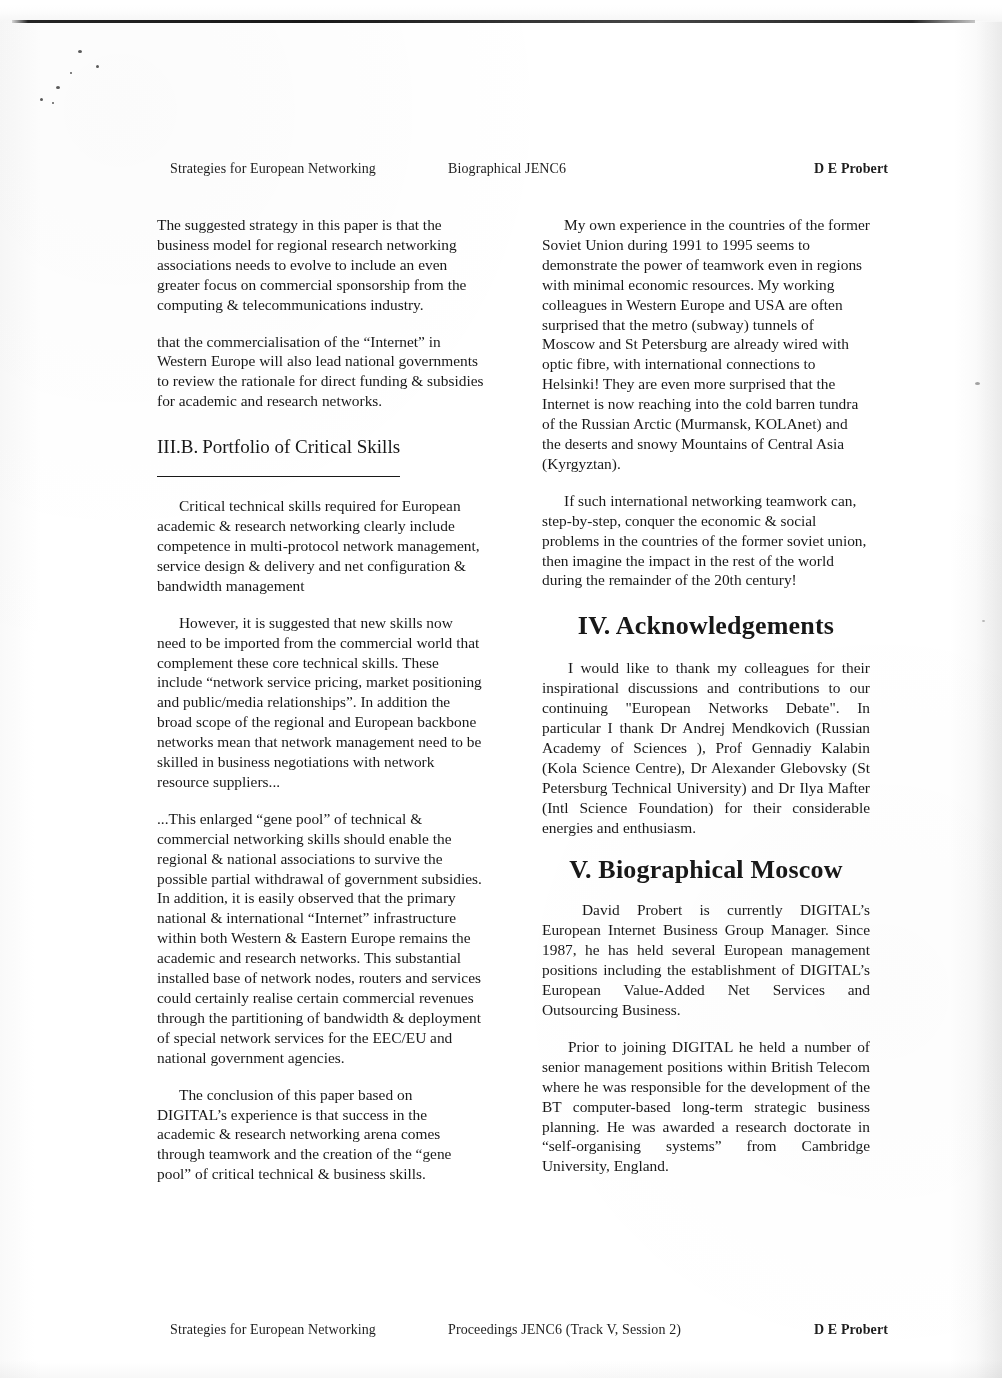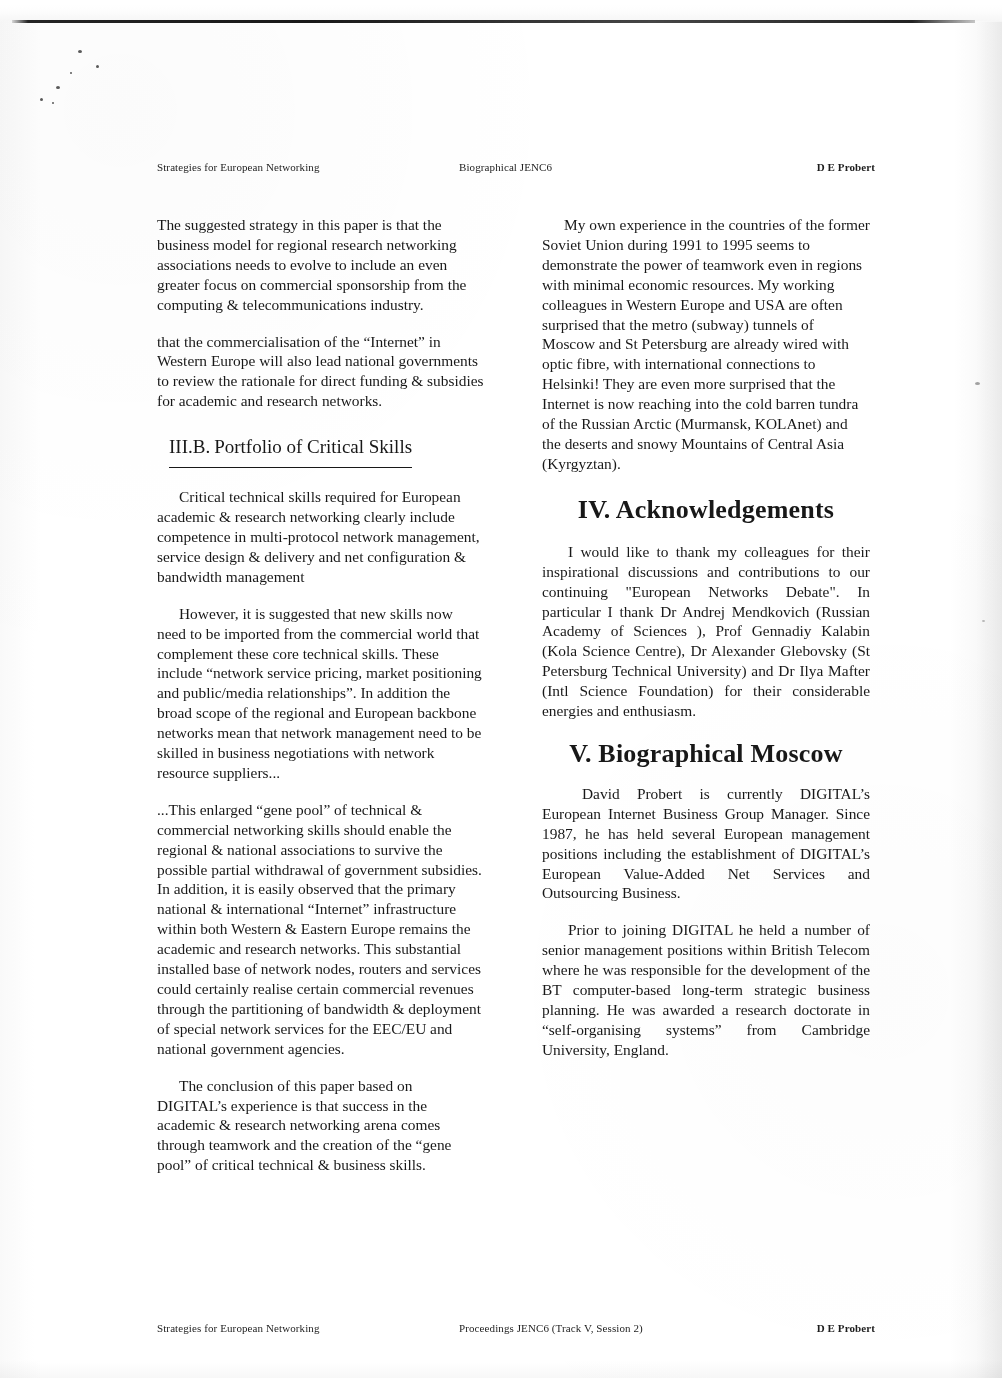--- a/index.html
+++ b/index.html
@@ -67,28 +67,27 @@
   .speck {
     position: absolute;
     background: #5a5a5a;
     border-radius: 50%;
     filter: blur(0.5px);
   }
 
   
   .running-row {
     position: absolute;
-    left: 157px;
+    left: 170px;
     width: 718px;
-    font-size: 11px;
+    font-size: 14px;
     letter-spacing: 0.1px;
     color: #1f1f1f;
     display: flex;
     white-space: nowrap;
-    gap: 24px;
   }
   #running-head { top: 161px; }
   #running-foot { top: 1322px; }
   .run-left   { width: 278px; }
   .run-center { flex: 1; }
   .run-right  { text-align: left; font-weight: bold; }
 
   
   #columns {
     position: absolute;
@@ -114,27 +113,27 @@
   p.para.indent { text-indent: 22px; }
   p.justify {
     text-align: justify;
     text-justify: inter-word;
   }
   p.justify.indent { text-indent: 26px; }
   p.bio-first { text-indent: 40px; }
 
   
   .subsection-heading {
-    margin: 7px 0 19px 12px;
+    margin: 7px 0 19px 0;
     font-size: 19px;
     line-height: 24px;
     font-weight: 400;
     display: inline-block;
     border-bottom: 1.3px solid #1a1a1a;
-    padding-bottom: 8px;
+    padding-bottom: 17px;
     white-space: pre;
   }
   .subsection-heading .sh-num { margin-right: 4px; }
   .subsection-heading .sh-title { }
 
   
   .major-heading {
     margin: 24px 0 20px 0;
     font-size: 26px;
     line-height: 24px;
@@ -191,20 +190,21 @@
       <p class="para">...This enlarged “gene pool” of technical &amp; commercial networking skills should enable the regional &amp; national associations to survive the possible partial withdrawal of government subsidies. In addition, it is easily observed that the primary national &amp; international “Internet” infrastructure within both Western &amp; Eastern Europe remains the academic and research networks. This substantial installed base of network nodes, routers and services could certainly realise certain commercial revenues through the partitioning of bandwidth &amp; deployment of special network services for the EEC/EU and national government agencies.</p>
 
 
       <p class="para indent">The conclusion of this paper based on DIGITAL’s experience is that success in the academic &amp; research networking arena comes through teamwork and the creation of the “gene pool” of critical technical &amp; business skills.</p>
     </div>
 
     <div class="column" id="column-right">
 
       <p class="para indent">My own experience in the countries of the former Soviet Union during 1991 to 1995 seems to demonstrate the power of teamwork even in regions with minimal economic resources. My working  colleagues in Western Europe and USA are often surprised that the metro (subway) tunnels of Moscow and St Petersburg are already wired with  optic fibre,  with international connections to Helsinki! They are even more surprised that the Internet is now reaching into the cold barren tundra  of the Russian Arctic (Murmansk, KOLAnet) and the deserts  and snowy Mountains of Central Asia (Kyrgyztan).</p>
 
+      <p class="para indent">If such international networking teamwork can, step-by-step, conquer the economic &amp; social problems in the countries of the former soviet union, then imagine the impact in the rest of the world during the remainder of the 20th century!</p>
 
       <h1 class="major-heading">IV.  Acknowledgements</h1>
 
       <p class="para justify indent">I would like to thank my colleagues for their inspirational discussions and contributions to our continuing "European Networks Debate". In particular I thank Dr Andrej Mendkovich (Russian Academy of Sciences ), Prof Gennadiy Kalabin (Kola Science Centre),  Dr Alexander Glebovsky (St Petersburg Technical University) and Dr Ilya Mafter (Intl Science Foundation) for their considerable energies and enthusiasm.</p>
 
       <h1 class="major-heading tight">V. Biographical Moscow</h1>
 
       <p class="para justify bio-first">David Probert  is currently DIGITAL’s European Internet Business Group Manager. Since 1987, he has held several European management positions including the establishment of DIGITAL’s European Value-Added Net Services and  Outsourcing Business.</p>
 
       <p class="para justify indent">Prior to joining DIGITAL he held a number of senior management positions within British Telecom where he was responsible for the development of the BT computer-based long-term strategic business planning. He was awarded a research doctorate in “self-organising systems” from Cambridge University, England.</p>

